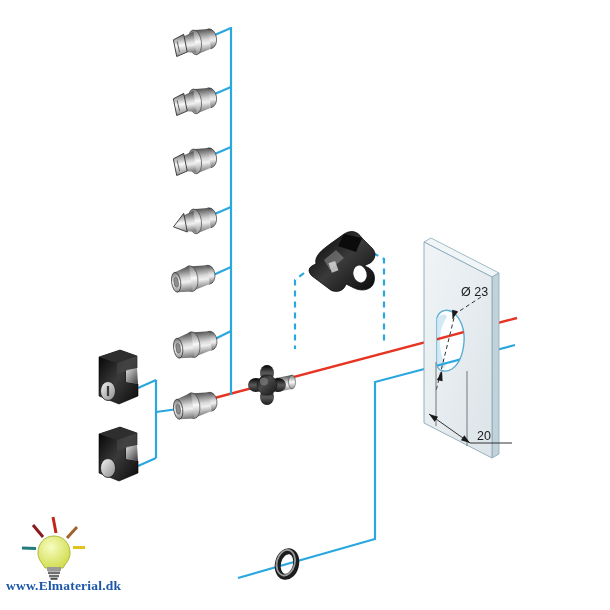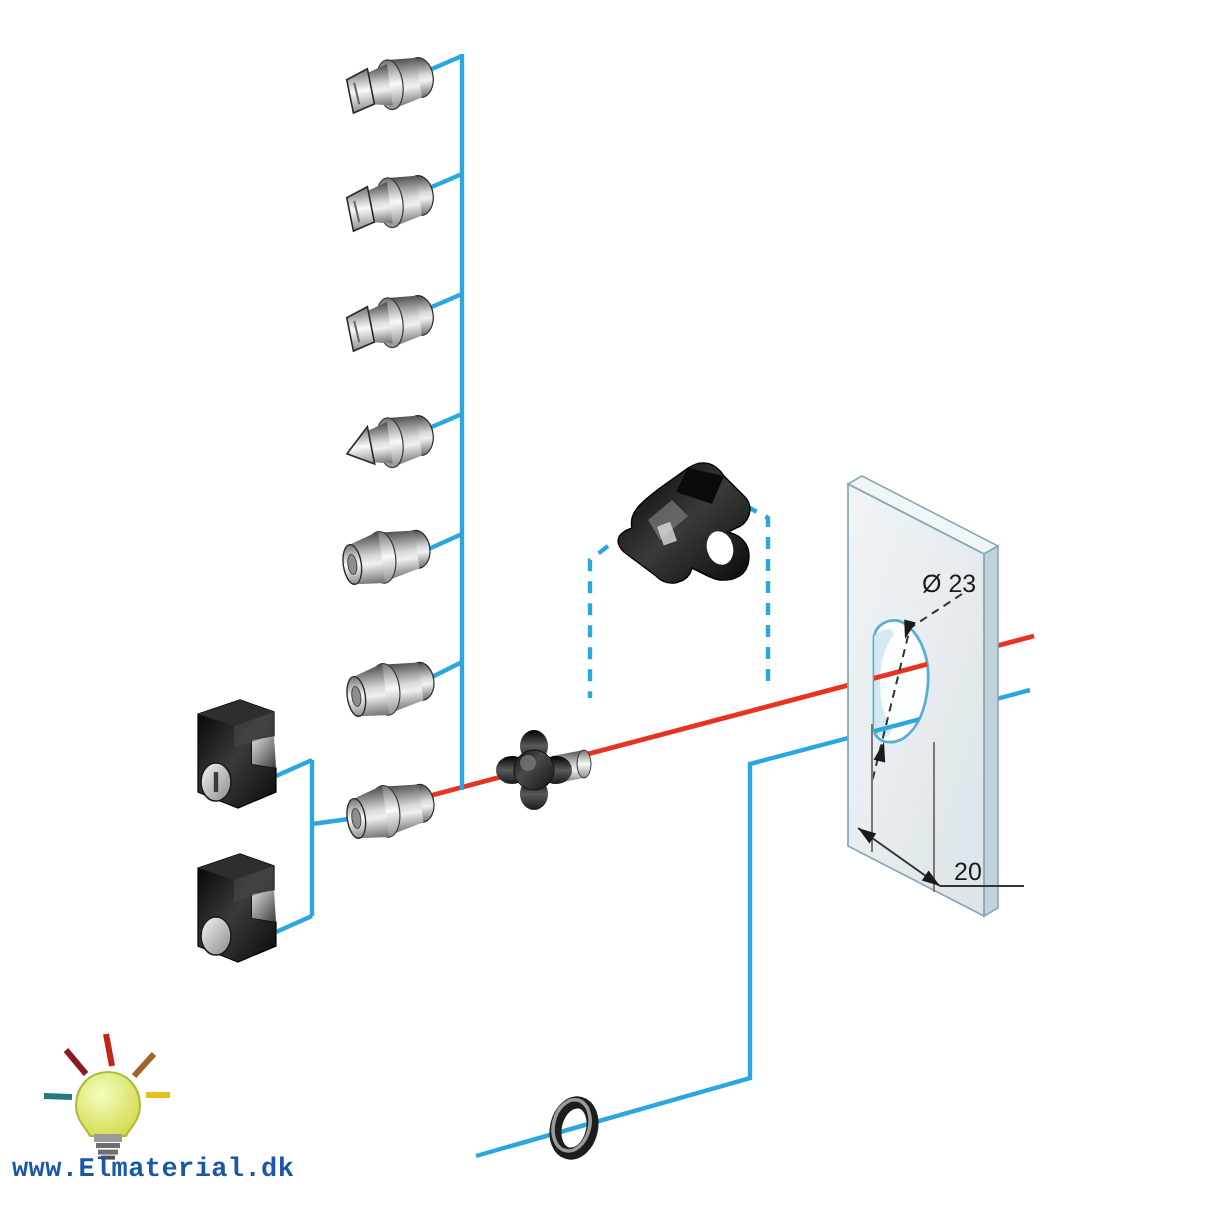--- a/index.html
+++ b/index.html
@@ -1,20 +1,20 @@
 <!DOCTYPE html>
 <html><head>
 <meta charset="utf-8">
 <style>
   html,body{margin:0;padding:0;background:#ffffff;}
   .canvas{position:relative;width:548px;height:610px;background:#ffffff;overflow:hidden;
           font-family:"Liberation Sans",sans-serif;}
   .canvas svg{position:absolute;left:0;top:0;}
   .watermark-text{position:absolute;left:6px;top:578px;width:140px;
-    font-family:Liberation Mono, monospace;font-weight:bold;font-size:13.5px;
+    font-family:Liberation Serif, serif;font-weight:bold;font-size:13.5px;
     color:#1b57a8;letter-spacing:0.2px;}
   text.dim{font-family:"Liberation Sans",sans-serif;font-size:12.5px;fill:#1a1a1a;}
 </style>
 </head>
 <body>
 
 <div class="canvas">
 <svg width="610" height="610" viewBox="0 0 610 610">
   <defs>
     <linearGradient id="met" x1="0" y1="0" x2="0" y2="1">

